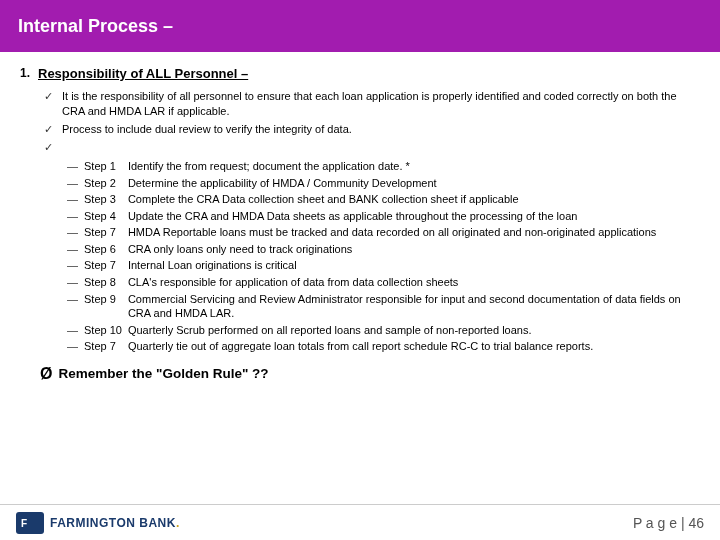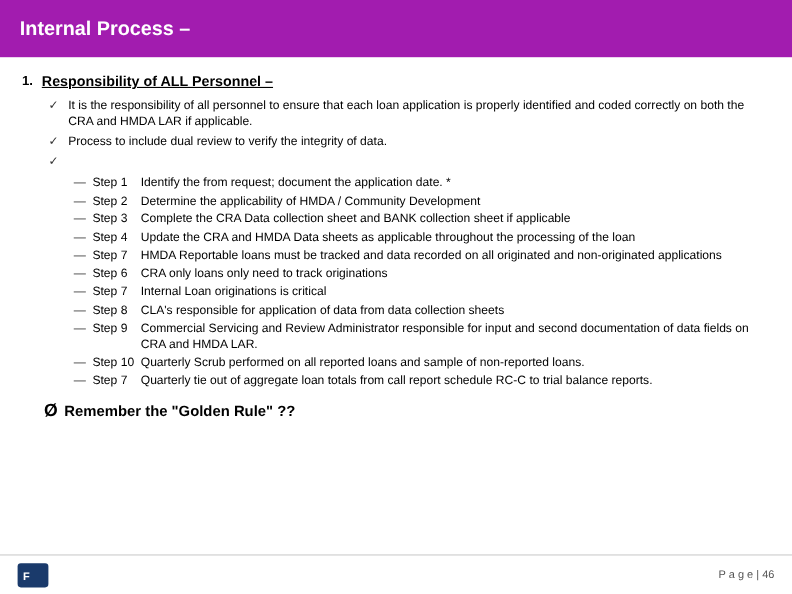--- a/index.html
+++ b/index.html
@@ -145,21 +145,21 @@
       font-weight: bold;
       color: #1a3a6b;
       letter-spacing: 0.5px;
     }
 
     .footer-logo-text span {
       color: #c8a020;
     }
 
     .footer-page {
-      font-size: 10px;
+      font-size: 14px;
       color: #555;
     }
 
     .footer-right {
       font-size: 10.5px;
       color: #555;
     }
   </style>
 </head>
 <body>
@@ -257,15 +257,18 @@
 </div>
 
 <div class="footer">
   <div class="footer-logo">
     <div class="logo-icon">
       <svg viewBox="0 0 22 16" xmlns="http://www.w3.org/2000/svg">
         <rect width="22" height="16" fill="#1a3a6b"></rect>
         <text x="2" y="12" font-size="10" fill="white" font-weight="bold" font-family="Arial">F</text>
       </svg>
     </div>
+    <span class="footer-logo-text">
+      FARMINGTON BANK<span>.</span>
+    </span>
   </div>
   <span class="footer-page">P a g e  |  46</span>
 </div>
 
 </body></html>

